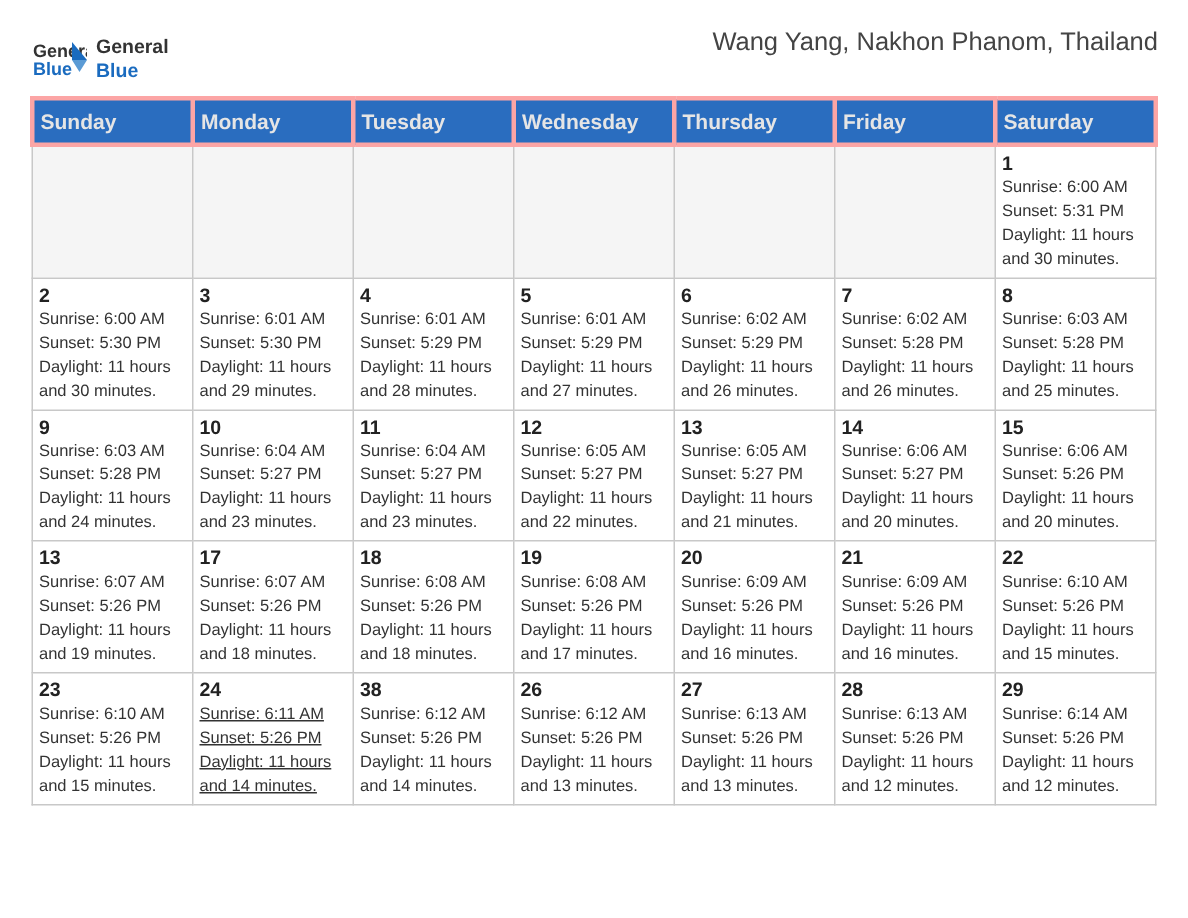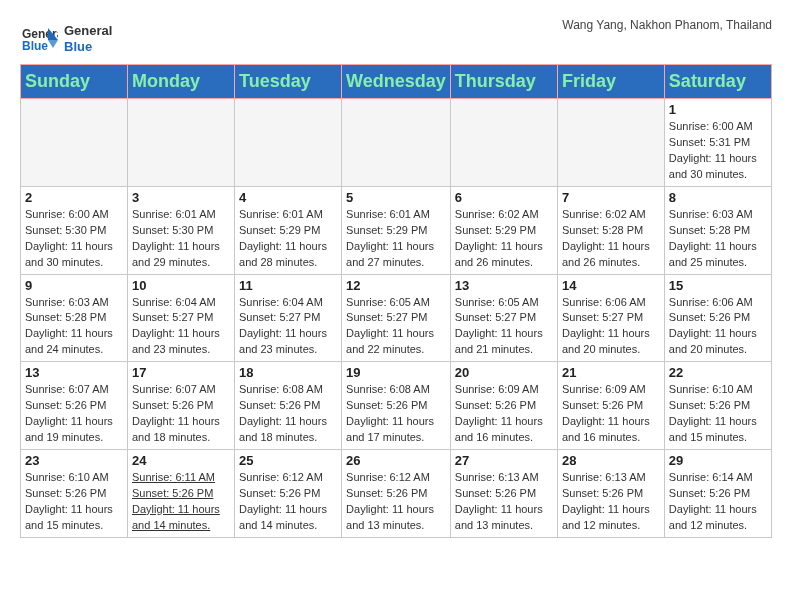--- a/index.html
+++ b/index.html
@@ -35,38 +35,38 @@
     .title-block {
       text-align: right;
     }
     .title-block h1 {
       font-size: 32px;
       font-weight: bold;
       color: #222;
       line-height: 1.1;
     }
     .title-block h2 {
-      font-size: 12px;
+      font-size: 17px;
       font-weight: normal;
       color: #444;
       margin-top: 2px;
     }
     .calendar {
       width: 100%;
       border-collapse: collapse;
       margin-top: 4px;
     }
     .calendar th {
       background: #2a6dbf;
-      color: #86efac;
-      font-size: 18px;
+      color: #e5e5e5;
+      font-size: 14px;
       font-weight: bold;
       padding: 6px 4px;
       text-align: left;
-      border: 1px solid #fca5a5;
+      border: 3px solid #fca5a5;
     }
     .calendar td {
       vertical-align: top;
       border: 1px solid #c8c8c8;
       padding: 3px 4px;
       width: calc(100% / 7);
       min-height: 80px;
       font-size: 10.5px;
       color: #333;
       background: #fff;
@@ -299,21 +299,21 @@
 and 15 minutes.</div>
           </td>
           <td>
             <span class="day-number">24</span>
             <div class="day-info" style="white-space: pre-line; text-decoration: underline;">Sunrise: 6:11 AM
 Sunset: 5:26 PM
 Daylight: 11 hours
 and 14 minutes.</div>
           </td>
           <td>
-            <span class="day-number">25</span>
+            <span class="day-number">38</span>
             <div class="day-info" style="white-space: pre-line;">Sunrise: 6:12 AM
 Sunset: 5:26 PM
 Daylight: 11 hours
 and 14 minutes.</div>
           </td>
           <td>
             <span class="day-number">26</span>
             <div class="day-info" style="white-space: pre-line;">Sunrise: 6:12 AM
 Sunset: 5:26 PM
 Daylight: 11 hours

